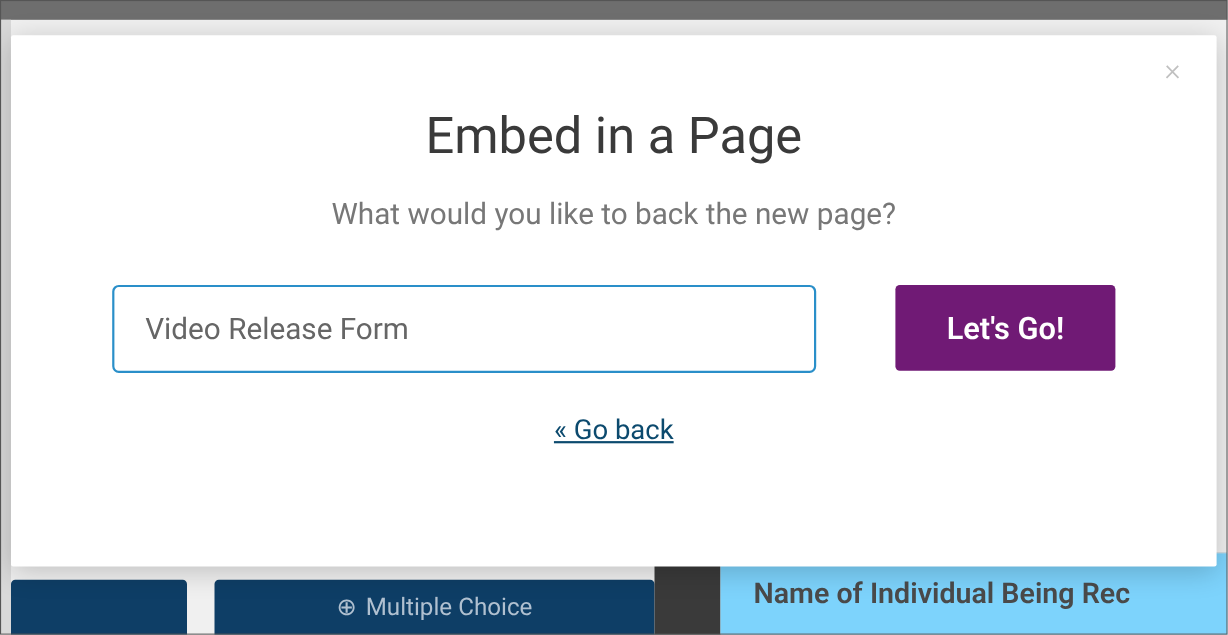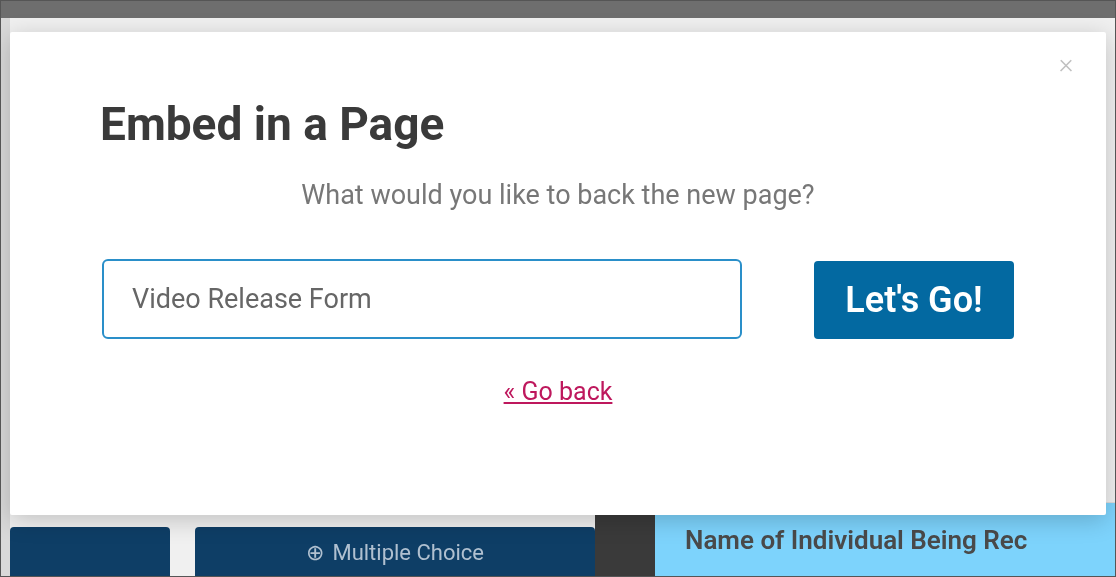--- a/index.html
+++ b/index.html
@@ -121,74 +121,75 @@
       height: 24px;
       cursor: pointer;
       color: #c0c0c0;
       font-size: 28px;
       line-height: 24px;
       text-align: center;
       font-weight: 300;
     }
     
     .modal-title {
+      text-align: center;
       font-size: 46px;
-      font-weight: 700;
+      font-weight: 400;
       color: #3a3a3a;
       margin-top: 15px;
       margin-bottom: 28px;
     }
     
     .modal-subtitle {
       text-align: center;
       font-size: 27px;
       font-weight: 400;
       color: #777777;
       margin-bottom: 48px;
     }
     
     .input-row {
       display: flex;
       gap: 72px;
-      align-items: flex-end;
+      align-items: flex-start;
       margin-bottom: 38px;
       justify-content: center;
     }
     
     .page-name-input {
       flex: 1;
       max-width: 640px;
       height: 80px;
       border: 2px solid #2a8fc9;
       border-radius: 6px;
       padding: 0 28px;
       font-size: 27px;
       color: #666666;
       outline: none;
       font-family: inherit;
     }
     
     .go-button {
       width: 200px;
       height: 78px;
-      background: #0369a1;
+      background: #701a75;
       color: #ffffff;
       border: none;
       border-radius: 4px;
-      font-size: 36px;
+      font-size: 28px;
       font-weight: 600;
       cursor: pointer;
       font-family: inherit;
     }
     
     .go-back-link {
       display: block;
       text-align: center;
       font-size: 25px;
-      color: #be185d;
+      color: #0c4a6e;
       text-decoration: underline;
       cursor: pointer;
     }
     
     .frame-border {
       position: absolute;
       top: 0;
       left: 0;
       right: 0;
       bottom: 0;

